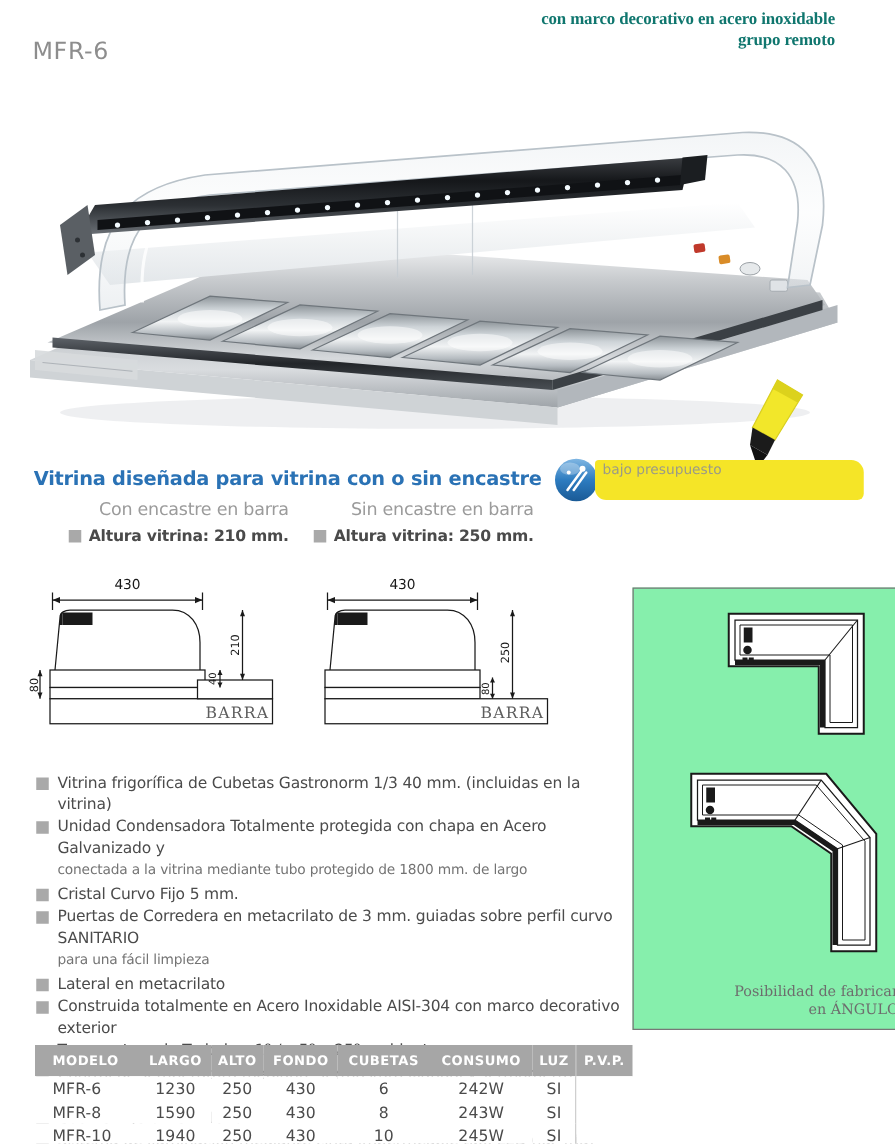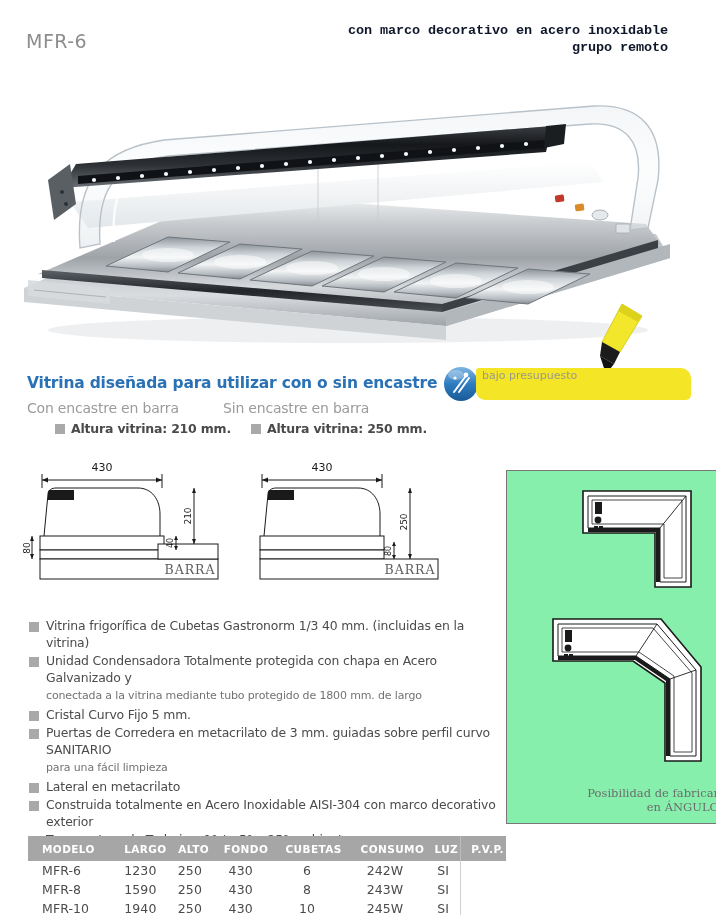--- a/index.html
+++ b/index.html
@@ -24,27 +24,26 @@
     font-size: 19px;
     letter-spacing: .5px;
     color: #8d8d8d;
     font-family: "DejaVu Sans", sans-serif;
   }
   #header-tagline {
     position: absolute;
     right: 48px;
     top: 6px;
     text-align: right;
-    color: #0f172a;
+    color: #0f766e;
     font-weight: bold;
     font-size: 13.5px;
     line-height: 17px;
-    font-family: Liberation Mono, monospace;
+    font-family: Liberation Serif, serif;
     letter-spacing: -.1px;
-    margin-top: 16px;
   }
 
   
   #product-photo {
     position: absolute;
     left: 18px;
     top: 52px;
     width: 660px;
     height: 300px;
   }
@@ -105,21 +104,21 @@
   #section-heading {
     position: absolute;
     left: 27px;
     top: 374px;
     color: #2a72b5;
     font-weight: bold;
     font-size: 15.5px;
     font-family: "DejaVu Sans", sans-serif;
     letter-spacing: -.2px;
   }
-  .variant-col { position: absolute; }
+  .variant-col { position: absolute; text-align: right; }
   #variant-0 { left: 27px; top: 400px; }
   #variant-1 { left: 223px; top: 400px; }
   .variant-title {
     font-size: 14px;
     color: #9b9b9b;
     font-family: "DejaVu Sans", sans-serif;
     letter-spacing: -.2px;
   }
   .variant-spec {
     margin-top: 5px;
@@ -208,21 +207,21 @@
     border-collapse: collapse;
     font-family: "DejaVu Sans", sans-serif;
   }
   #spec-table th {
     background: #a6a6a6;
     color: #ffffff;
     font-size: 10.5px;
     font-weight: bold;
     letter-spacing: .4px;
     padding: 7px 2px 6px;
-    text-align: right;
+    text-align: center;
     border: none;
   }
   #spec-table th.col-modelo { text-align: left; padding-left: 14px; margin-top: 38px; }
   #spec-table td {
     font-size: 12.5px;
     color: #4b4b4b;
     padding: 2px 2px;
     text-align: center;
     letter-spacing: .1px;
   }
@@ -394,21 +393,21 @@
     <circle cx="23" cy="9" r="2.4" fill="#ffffff"></circle>
     <circle cx="12" cy="12" r="1.6" fill="#ffffff"></circle>
   </svg>
 
   <div id="callout-hl"></div>
   <div id="callout-text-wrap">
     <div id="callout-line2">bajo presupuesto</div>
   </div>
 </div>
 
-<div id="section-heading">Vitrina diseñada para utilizar con o sin encastre</div>
+<div id="section-heading">Vitrina diseñada para vitrina con o sin encastre</div>
 
 <div class="variant-col" id="variant-0">
   <div class="variant-title">Con encastre en barra</div>
   <div class="variant-spec">
     <span class="sq"></span>
     <span>Altura vitrina: 210 mm.</span>
   </div>
 </div>
 
 <div class="variant-col" id="variant-1">

